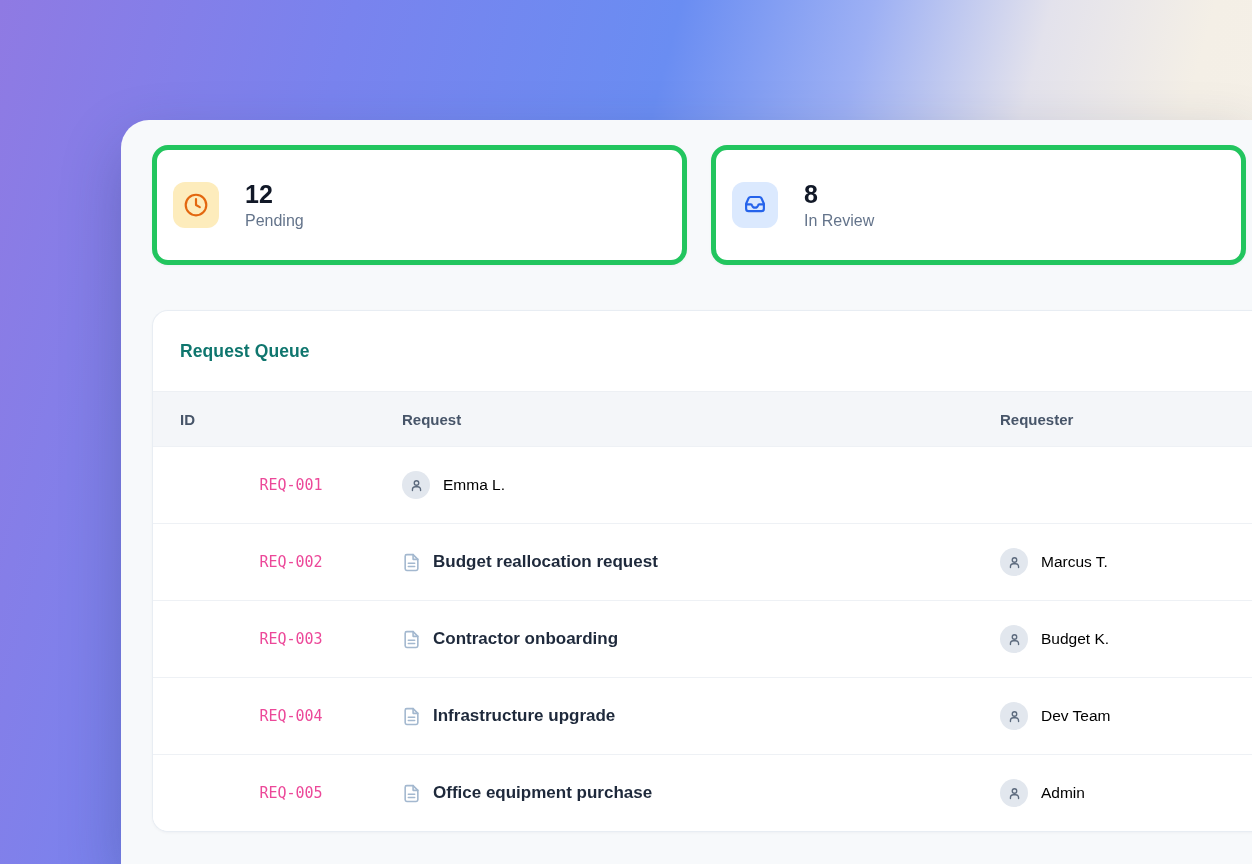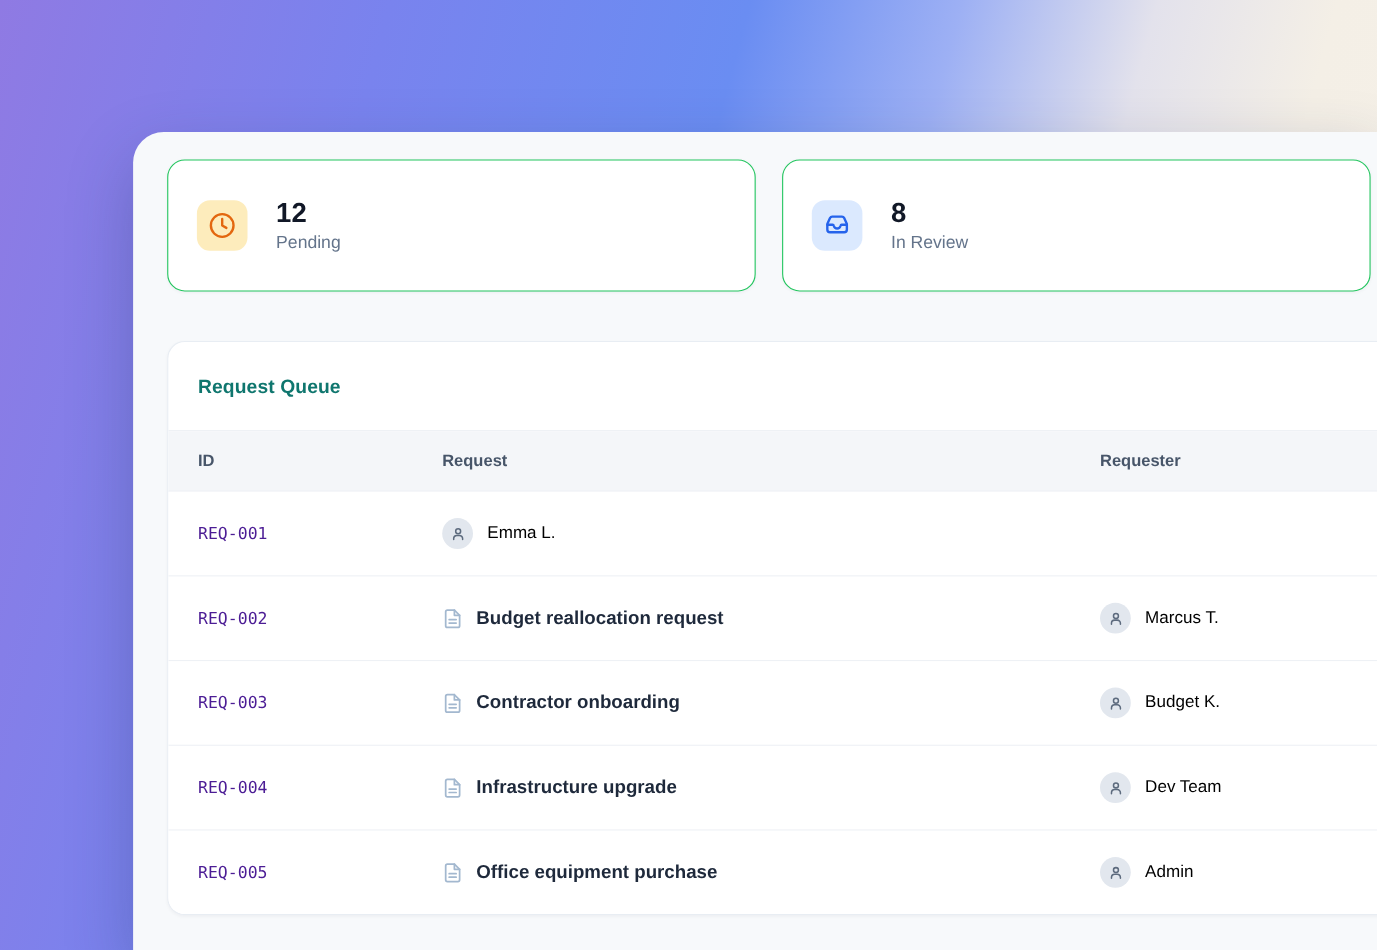--- a/index.html
+++ b/index.html
@@ -10,22 +10,22 @@
   }
   .panel{
     position:absolute;left:121px;top:120px;right:0;bottom:0;
     background:#f7f9fb;border-radius:28px 0 0 0;
     box-shadow:0 24px 60px rgba(35,45,90,.28);
   }
   
   .stats-row{display:flex;gap:24px;padding:25px 0 0 31px;}
   .stat-card{
     width:535px;height:120px;box-sizing:border-box;background:#fff;
-    border:1px solid #22c55e;border-radius:16px;
-    display:flex;align-items:center;padding-left:26px;gap:26px;
+    border:5px solid #22c55e;border-radius:16px;
+    display:flex;align-items:center;padding-left:16px;gap:26px;
     box-shadow:0 1px 3px rgba(15,23,42,.04);
   }
   .tile{width:46px;height:46px;border-radius:12px;display:flex;align-items:center;justify-content:center;flex:none;}
   .tile-amber{background:#fdecbc;color:#e3670f;}
   .tile-blue{background:#dbe9fe;color:#2563eb;}
   .tile svg{width:26px;height:26px;display:block;}
   .stat-text{display:flex;flex-direction:column;}
   .stat-value{font-size:25px;font-weight:bold;color:#111827;line-height:1.15;}
   .stat-label{font-size:16px;color:#64748b;margin-top:4px;}
   
@@ -35,21 +35,21 @@
     border-radius:16px 0 0 16px;overflow:hidden;
     box-shadow:0 1px 3px rgba(15,23,42,.04);
   }
   .table-title-row{height:80px;display:flex;align-items:center;padding-left:27px;border-bottom:1px solid #edf0f4;}
   .table-title{font-size:17.5px;font-weight:bold;color:#0f766e;letter-spacing:.1px;}
   .grid-cols{display:grid;grid-template-columns:222px 598px auto;align-items:center;padding-left:27px;}
   .thead{height:54px;background:#f4f6f9;border-bottom:1px solid #eef1f5;}
   .th{font-size:15px;font-weight:bold;color:#475569;}
   .trow{height:76px;background:#fff;}
   .trow + .trow{border-top:1px solid #eef1f5;}
-  .cell-id{font-family:"DejaVu Sans Mono",monospace;font-size:15px;color:#4c1d95;}
+  .cell-id{font-family:"DejaVu Sans Mono",monospace;font-size:15px;color:#ec4899;text-align:center;}
   .cell-req{display:flex;align-items:center;gap:12px;}
   .doc-ic{color:#a3b8cf;display:flex;}
   .doc-ic svg{width:19px;height:19px;display:block;}
   .req-text{font-size:17px;font-weight:bold;color:#1e293b;}
   .cell-who{display:flex;align-items:center;gap:13px;}
   .avatar{width:28px;height:28px;border-radius:50%;background:#e2e7ee;color:#5d6b7e;display:flex;align-items:center;justify-content:center;flex:none;}
   .avatar svg{width:15px;height:15px;display:block;}
   .who-text{font-size:15.5px;color:#000000;}
 </style>
 </head>

